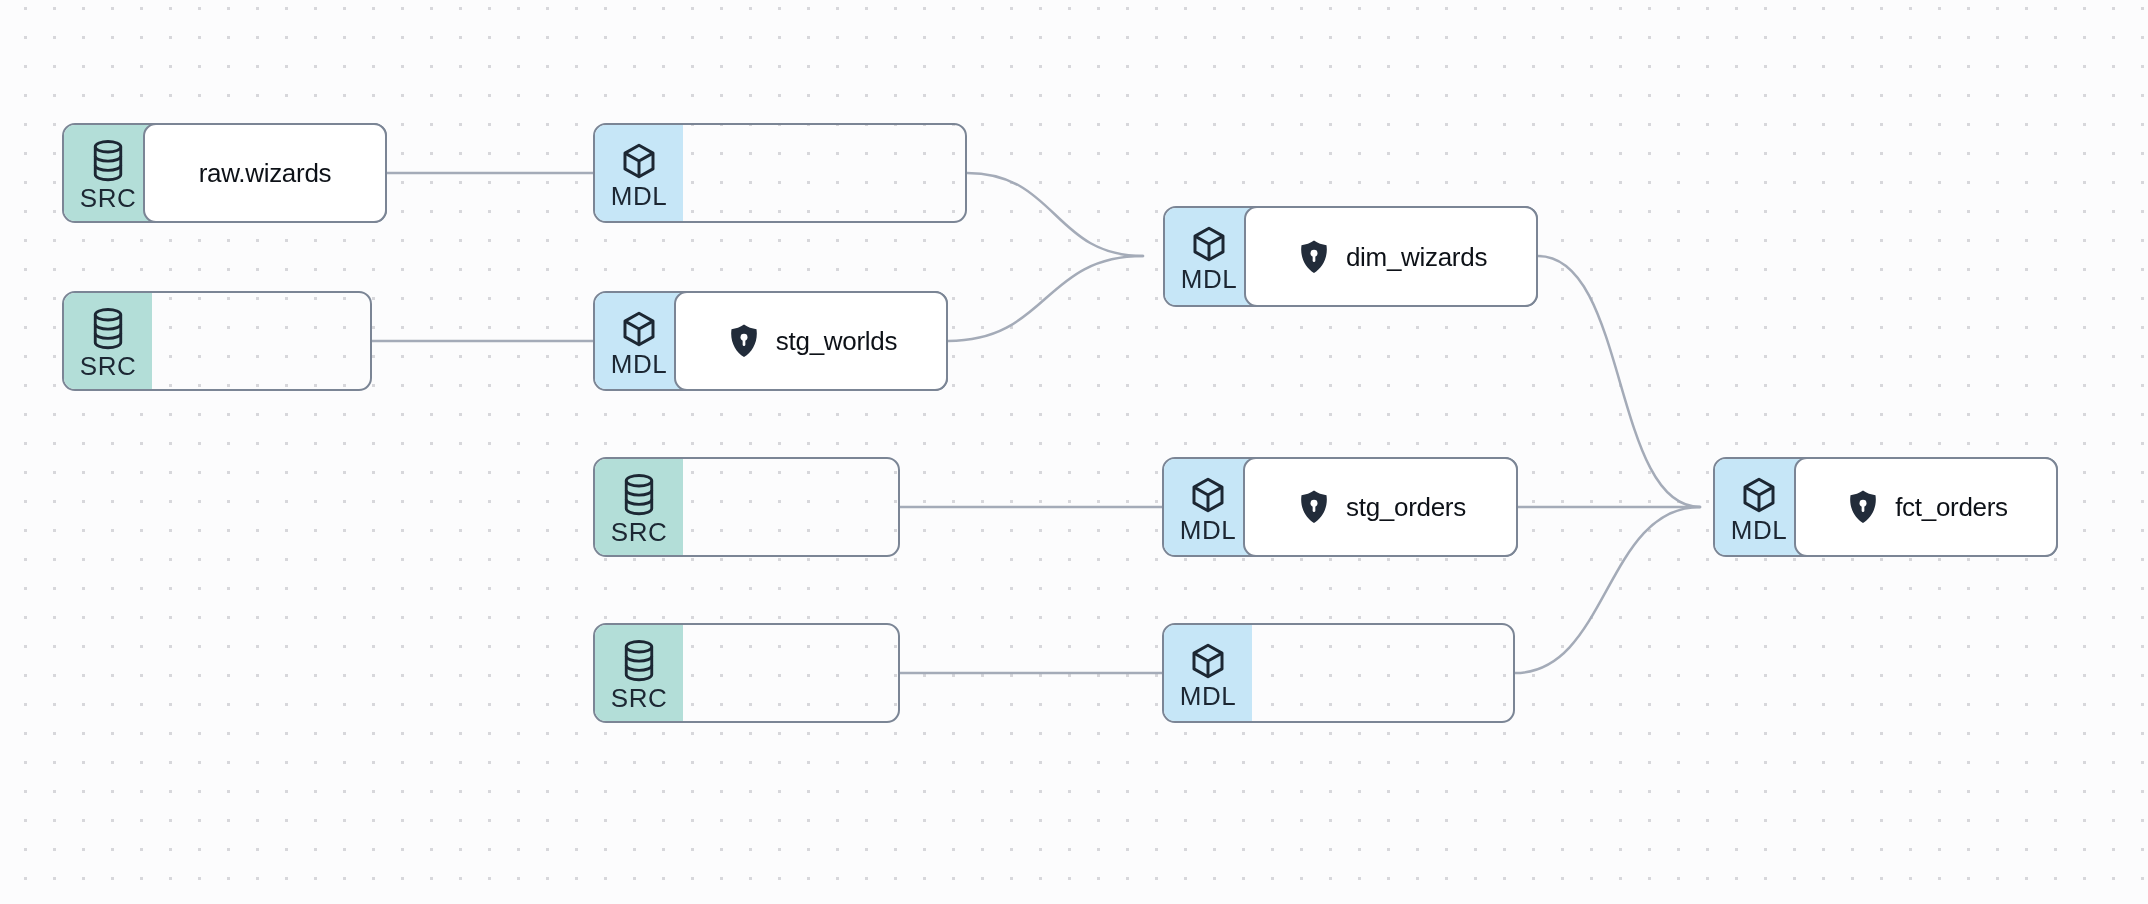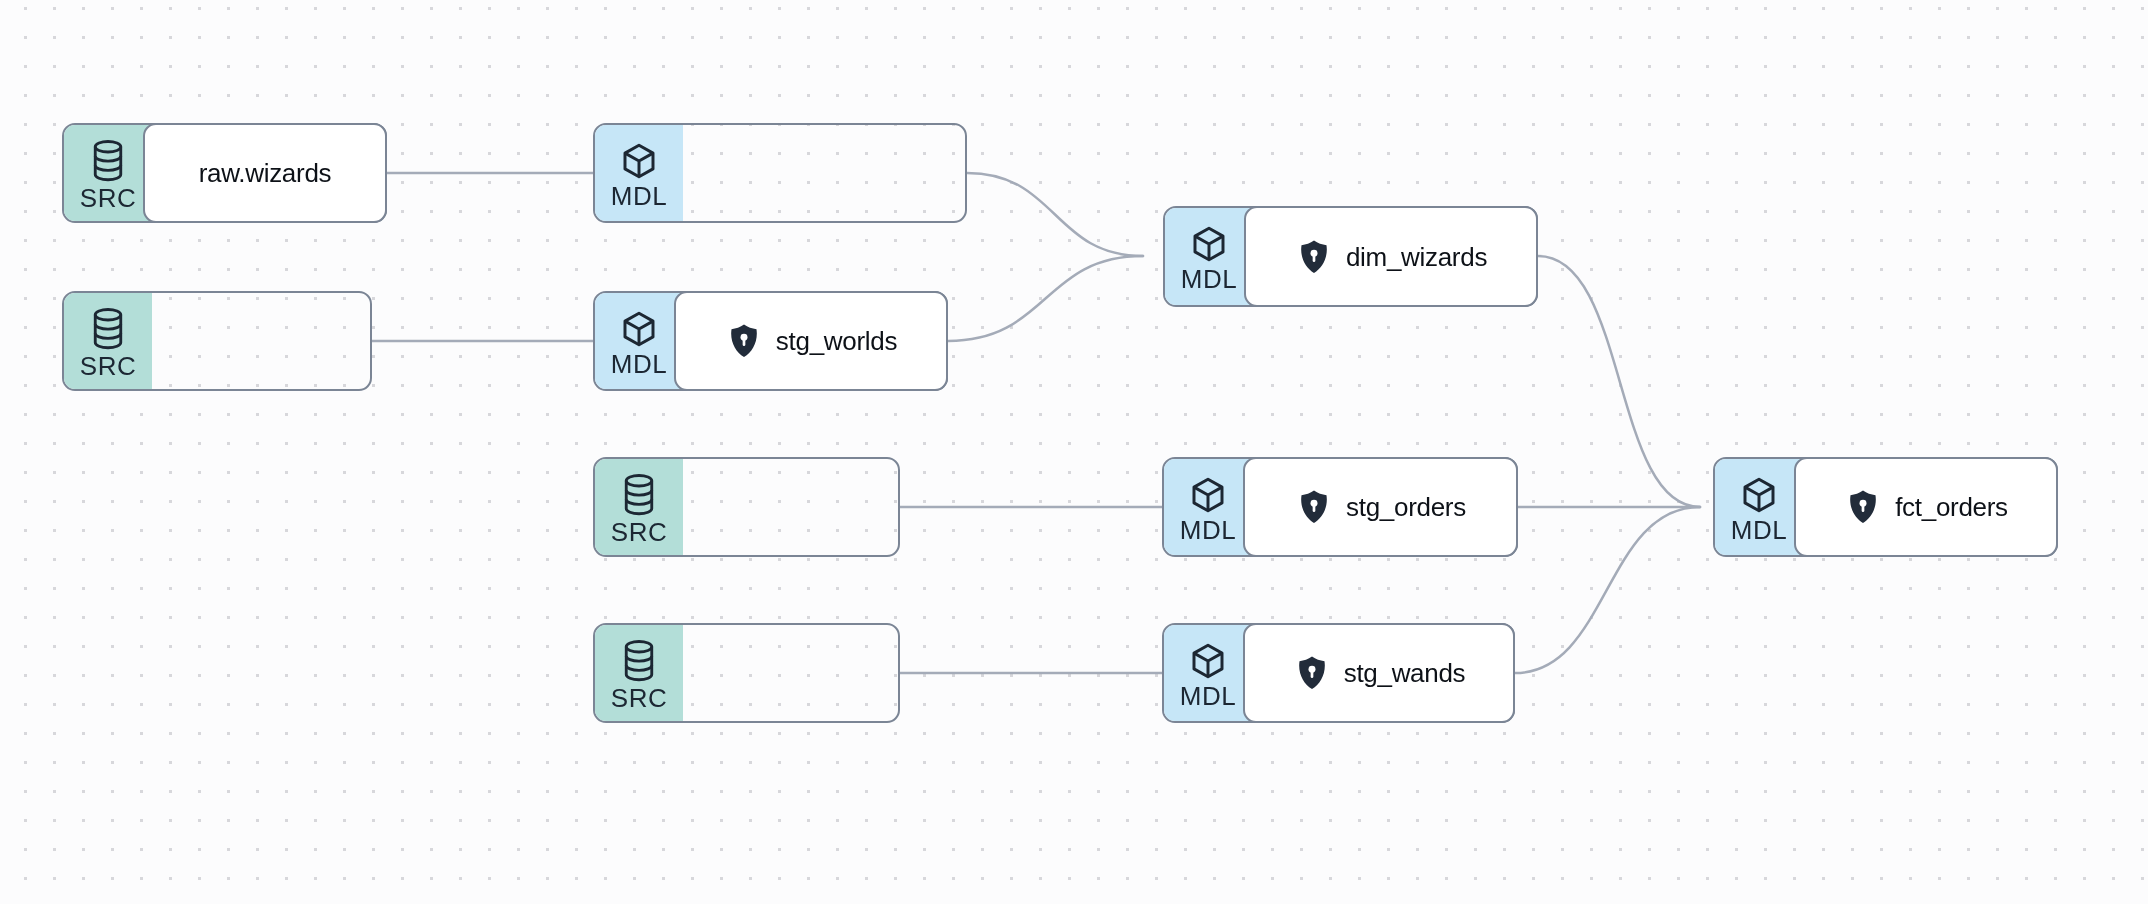--- a/index.html
+++ b/index.html
@@ -216,25 +216,15 @@
       <div class="node model" style="left: 1162px; top: 623px; width: 353px; height: 100px;">
         <div class="badge">
           <span class="icon">
             <svg width="42" height="42" viewBox="0 0 24 24" fill="none">
               <path d="M12 3 L20 7.5 V16.5 L12 21 L4 16.5 V7.5 Z" stroke="#1c2733" stroke-width="1.7" stroke-linejoin="round"></path>
               <path d="M4 7.5 L12 12 L20 7.5 M12 12 V21" stroke="#1c2733" stroke-width="1.7" stroke-linejoin="round"></path>
             </svg>
           </span>
           <span class="badge-label">MDL</span>
         </div>
-        <div class="body">
-          <span class="icon">
-            <svg width="38" height="40" viewBox="0 0 24 24">
-              <path d="M12 1.6 C9.6 3.3 6.9 4.3 4.1 4.5 C4 5.4 3.9 6.3 3.9 7.2 C3.9 13.7 7.3 19.3 12 22.1 C16.7 19.3 20.1 13.7 20.1 7.2 C20.1 6.3 20 5.4 19.9 4.5 C17.1 4.3 14.4 3.3 12 1.6 Z" fill="#222c3a"></path>
-              <circle cx="12" cy="9.6" r="2.2" fill="#ffffff"></circle>
-              <rect x="11.15" y="10.9" width="1.7" height="4.3" rx="0.85" fill="#ffffff"></rect>
-            </svg>
-          </span>
-          <span class="node-label">stg_wands</span>
-        </div>
       </div>
     </div>
 </div>
 
 </body></html>

